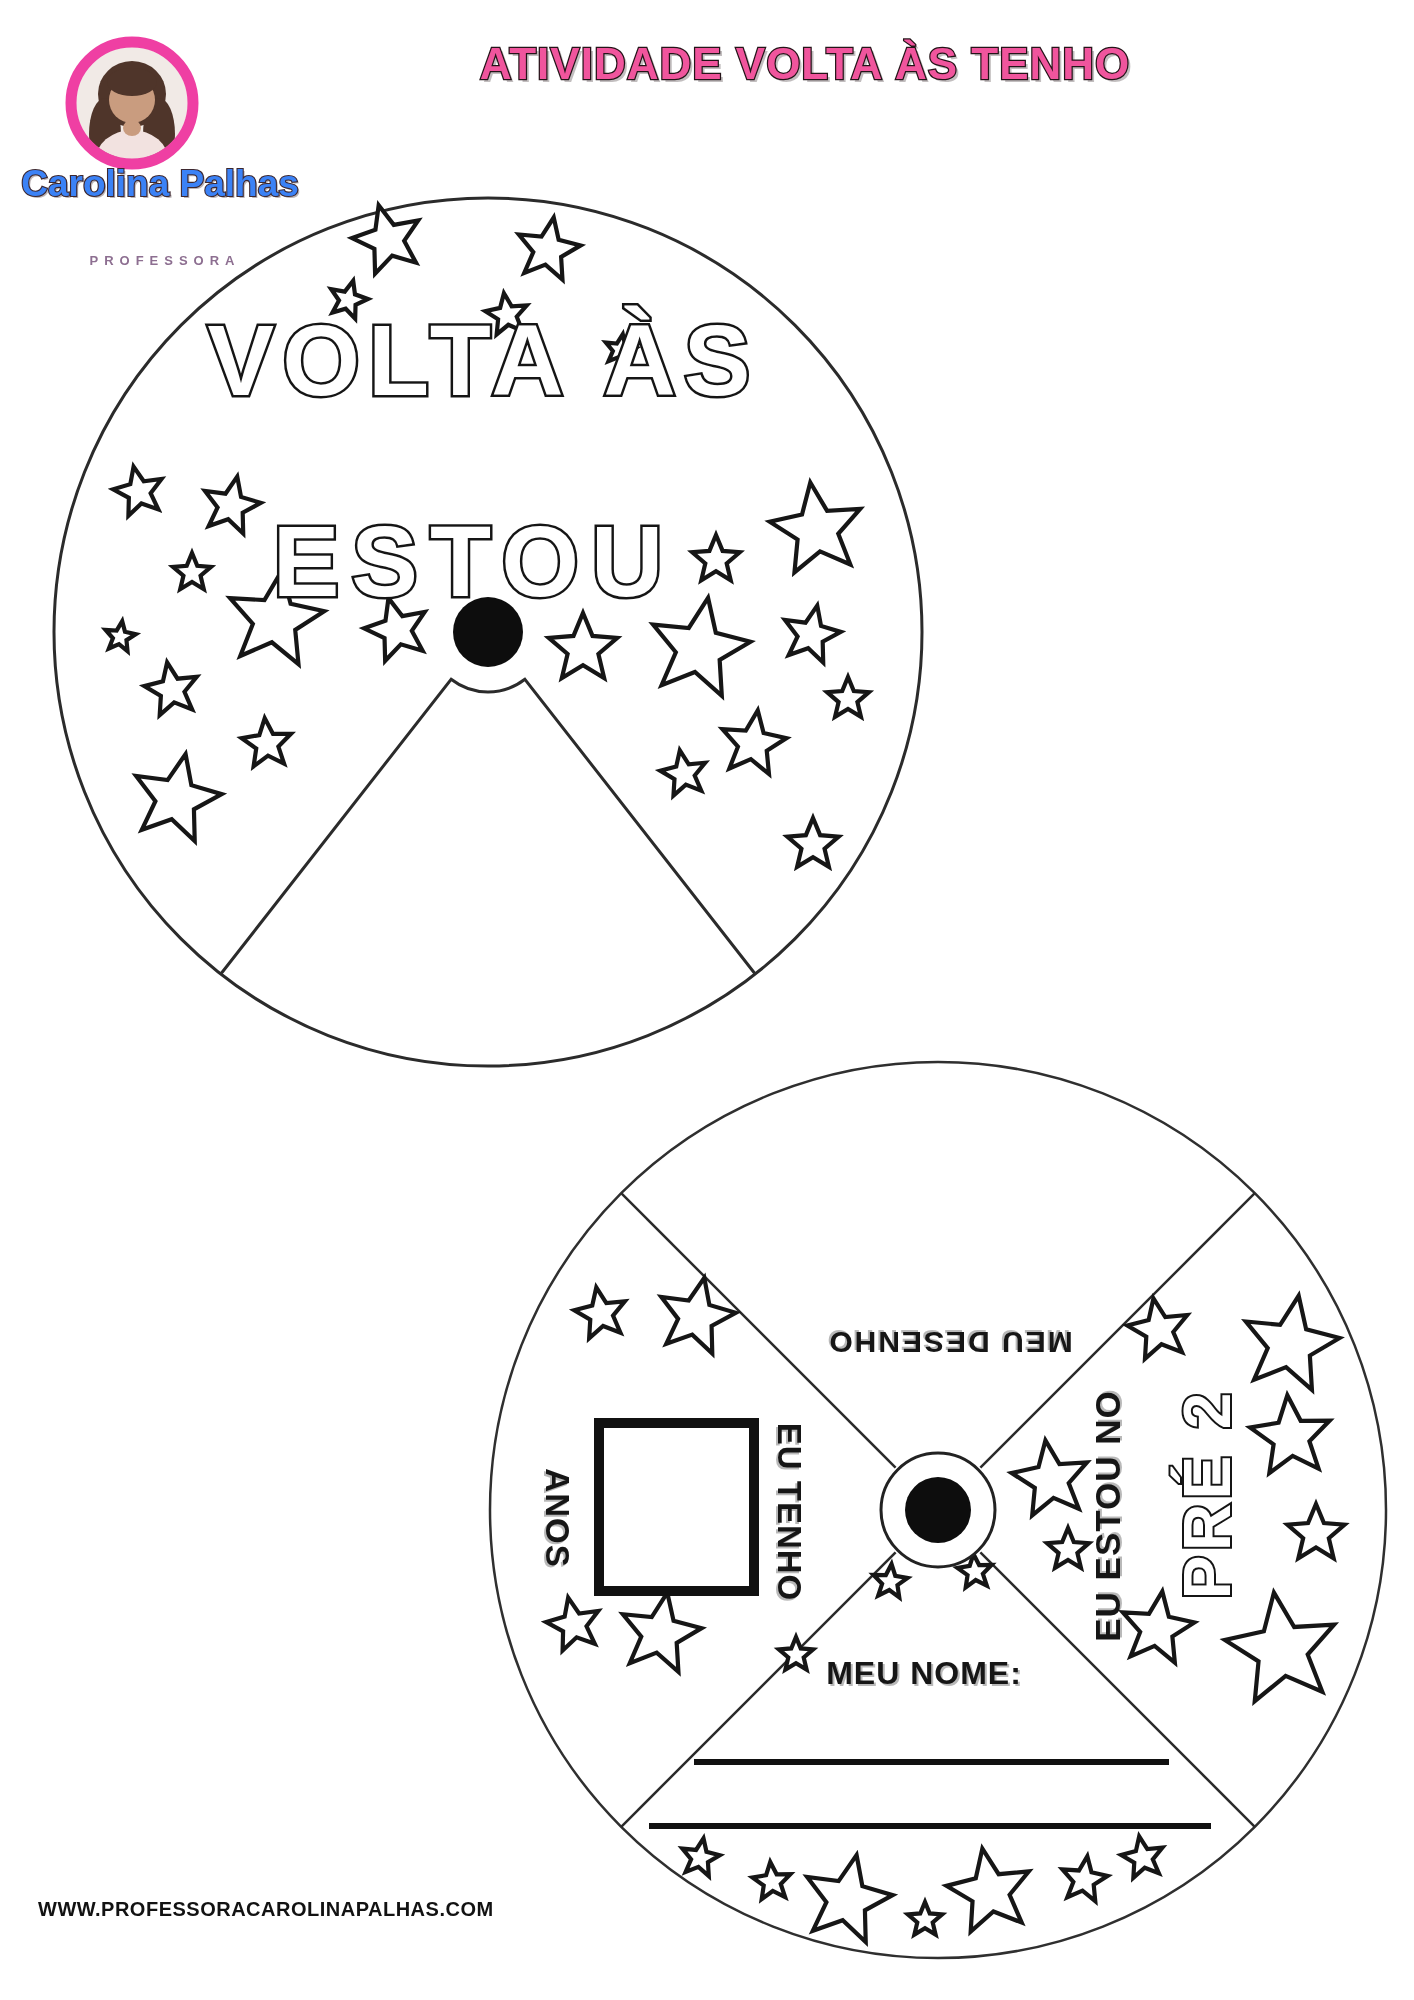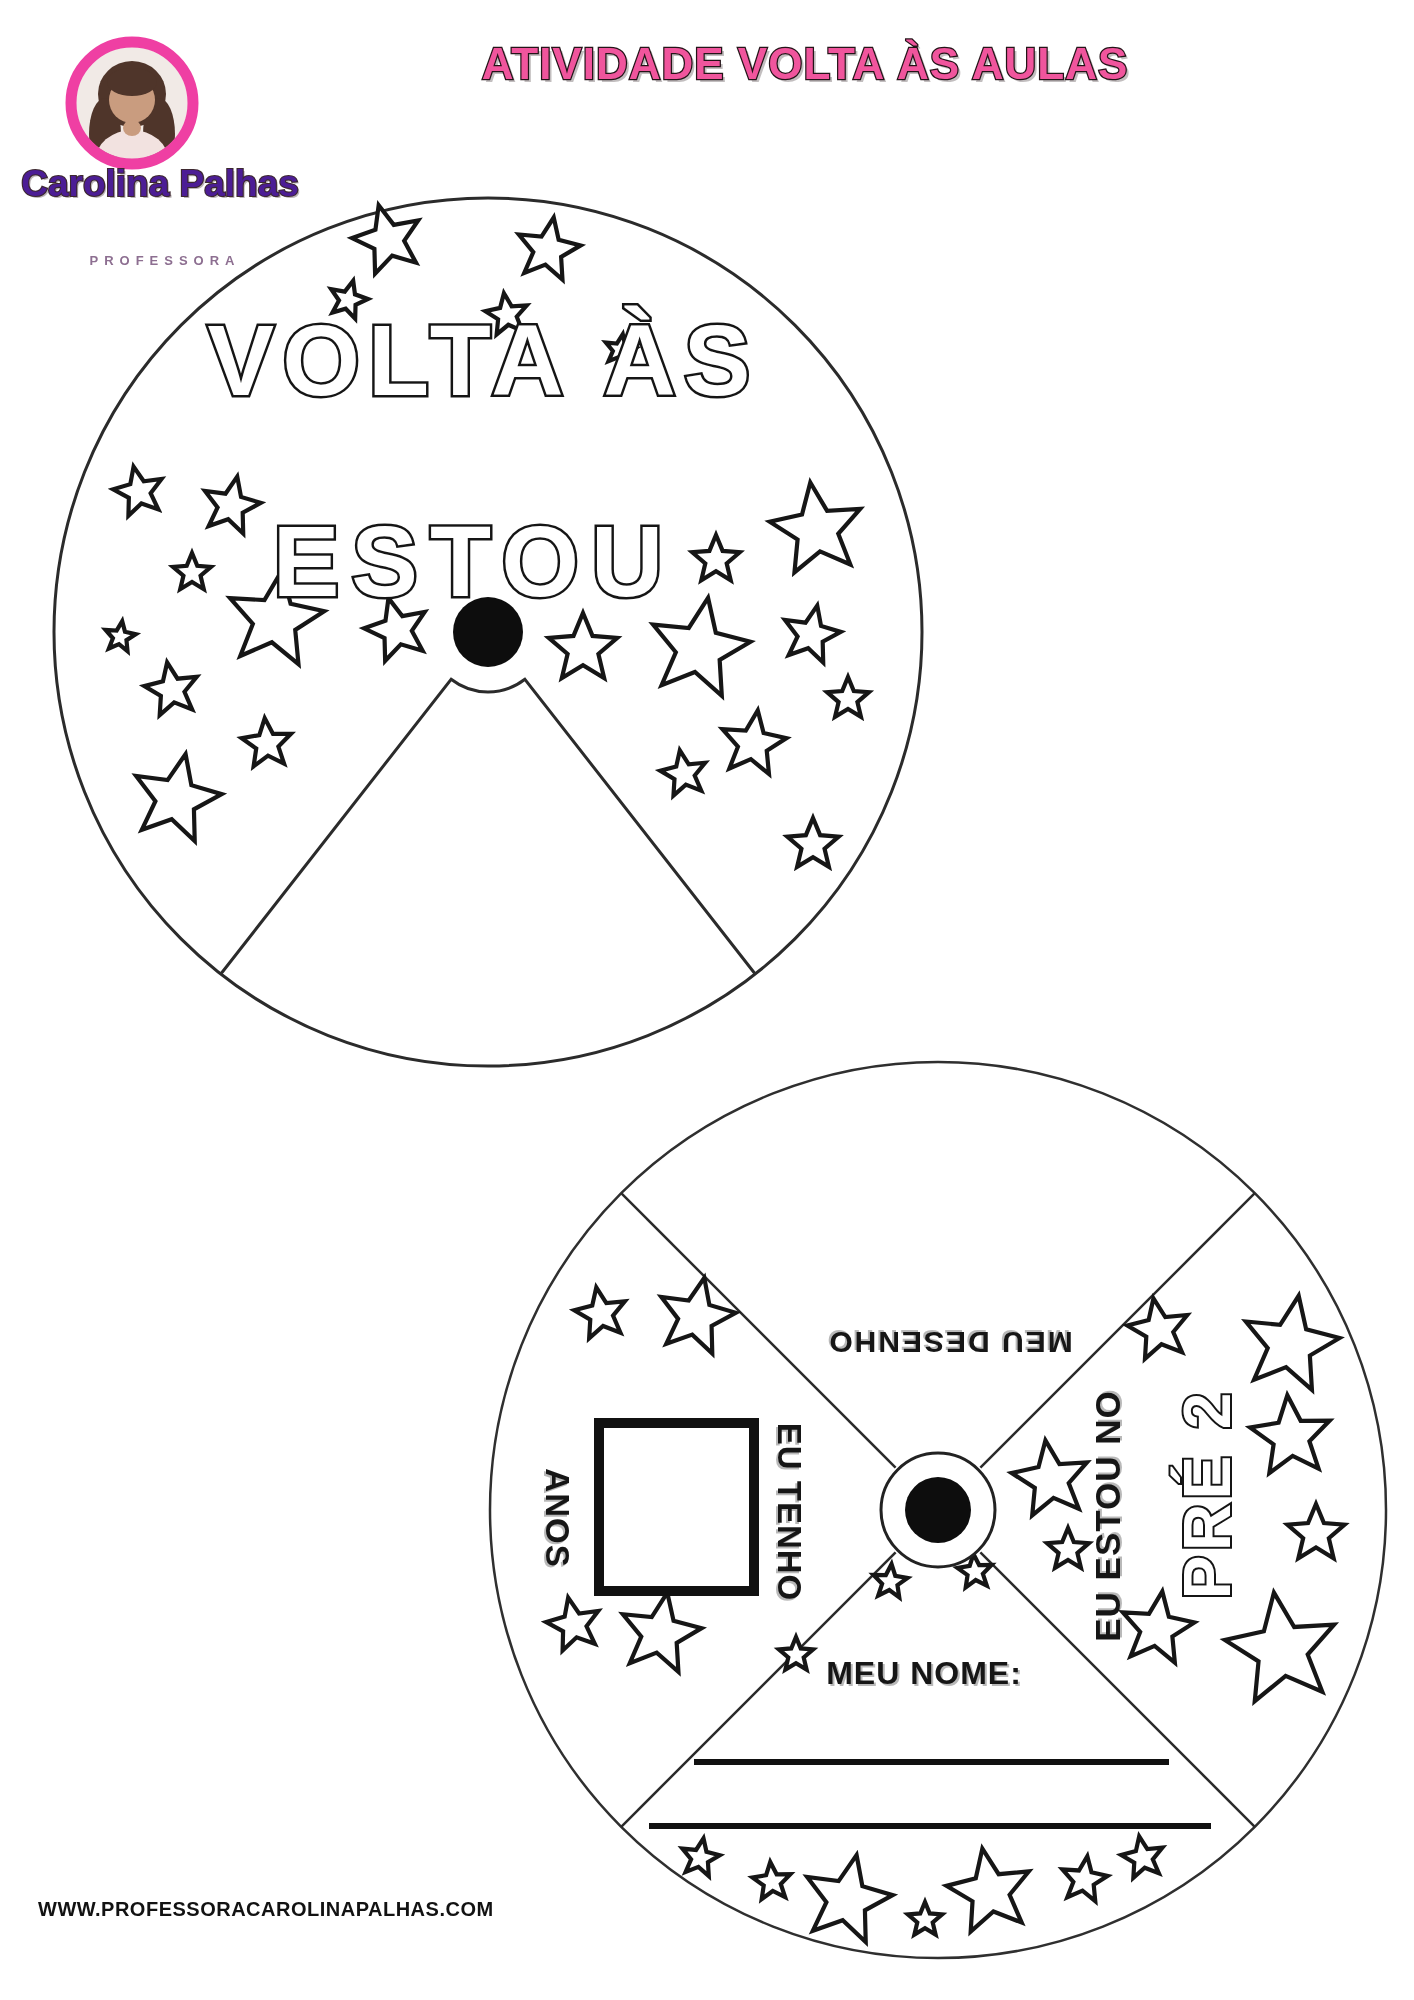--- a/index.html
+++ b/index.html
@@ -11,21 +11,21 @@
   .rot90{transform:translate(-50%,-50%) rotate(90deg);white-space:nowrap;}
   .rotm90{transform:translate(-50%,-50%) rotate(-90deg);white-space:nowrap;}
   .rot180{transform:translate(-50%,-50%) rotate(180deg);white-space:nowrap;}
 
   .title-pink{
     font-size:44px;font-weight:700;letter-spacing:1px;color:var(--pink);
     -webkit-text-stroke:2.5px #241418;paint-order:stroke fill;
     text-shadow:3px 3px 0 rgba(36,20,24,.28);
   }
   .logo-name{
-    font-size:37px;font-weight:700;color:#4c1d95;
+    font-size:37px;font-weight:700;color:#3b82f6;
     -webkit-text-stroke:2.2px #3d2830;paint-order:stroke fill;
     text-shadow:2px 2px 0 rgba(61,40,48,.35);
   }
   .logo-role{
     font-size:13px;font-weight:700;letter-spacing:6px;color:#8d6f91;margin-top:44px;
   }
   .bubble-white{
     font-weight:700;color:#ffffff;
     -webkit-text-stroke:5px #151515;paint-order:stroke fill;
   }
@@ -134,21 +134,21 @@
       <ellipse cx="65" cy="44" rx="25" ry="14" fill="#4f352a"></ellipse>
       <ellipse cx="65" cy="124" rx="37" ry="32" fill="#f2e2e0"></ellipse>
       <ellipse cx="65" cy="90" rx="9" ry="8" fill="#c99c7f"></ellipse>
     </g>
     <circle cx="65" cy="65" r="61" fill="none" stroke="#ef3fa3" stroke-width="11"></circle>
   </g>
 </svg>
 
 <div class="abs ctr logo-name" style="left:160px;top:184px">Carolina Palhas</div>
 <div class="abs ctr logo-role" style="left:165px;top:216px">PROFESSORA</div>
-<div class="abs ctr title-pink" style="left:805px;top:64px">ATIVIDADE VOLTA ÀS AULAS</div>
+<div class="abs ctr title-pink" style="left:805px;top:64px">ATIVIDADE VOLTA ÀS TENHO</div>
 
 <div class="abs ctr bubble-white wheel-line1" style="left:483px;top:360px">VOLTA ÀS</div>
 <div class="abs ctr bubble-white wheel-line2" style="left:474px;top:561px">ESTOU</div>
 
 <div class="abs rot180 sticker q-top" style="left:950px;top:1342px">MEU DESENHO</div>
 <div class="abs rot90 sticker q-side" style="left:789px;top:1512px">EU TENHO</div>
 <div class="abs rot90 sticker q-side" style="left:557px;top:1518px">ANOS</div>
 <div class="abs rotm90 sticker q-right" style="left:1108px;top:1516px">EU ESTOU NO</div>
 <div class="abs rotm90 bubble-white pre2" style="left:1207px;top:1494px">PRÉ 2</div>
 <div class="abs ctr sticker q-bottom" style="left:924px;top:1673px">MEU NOME:</div>

